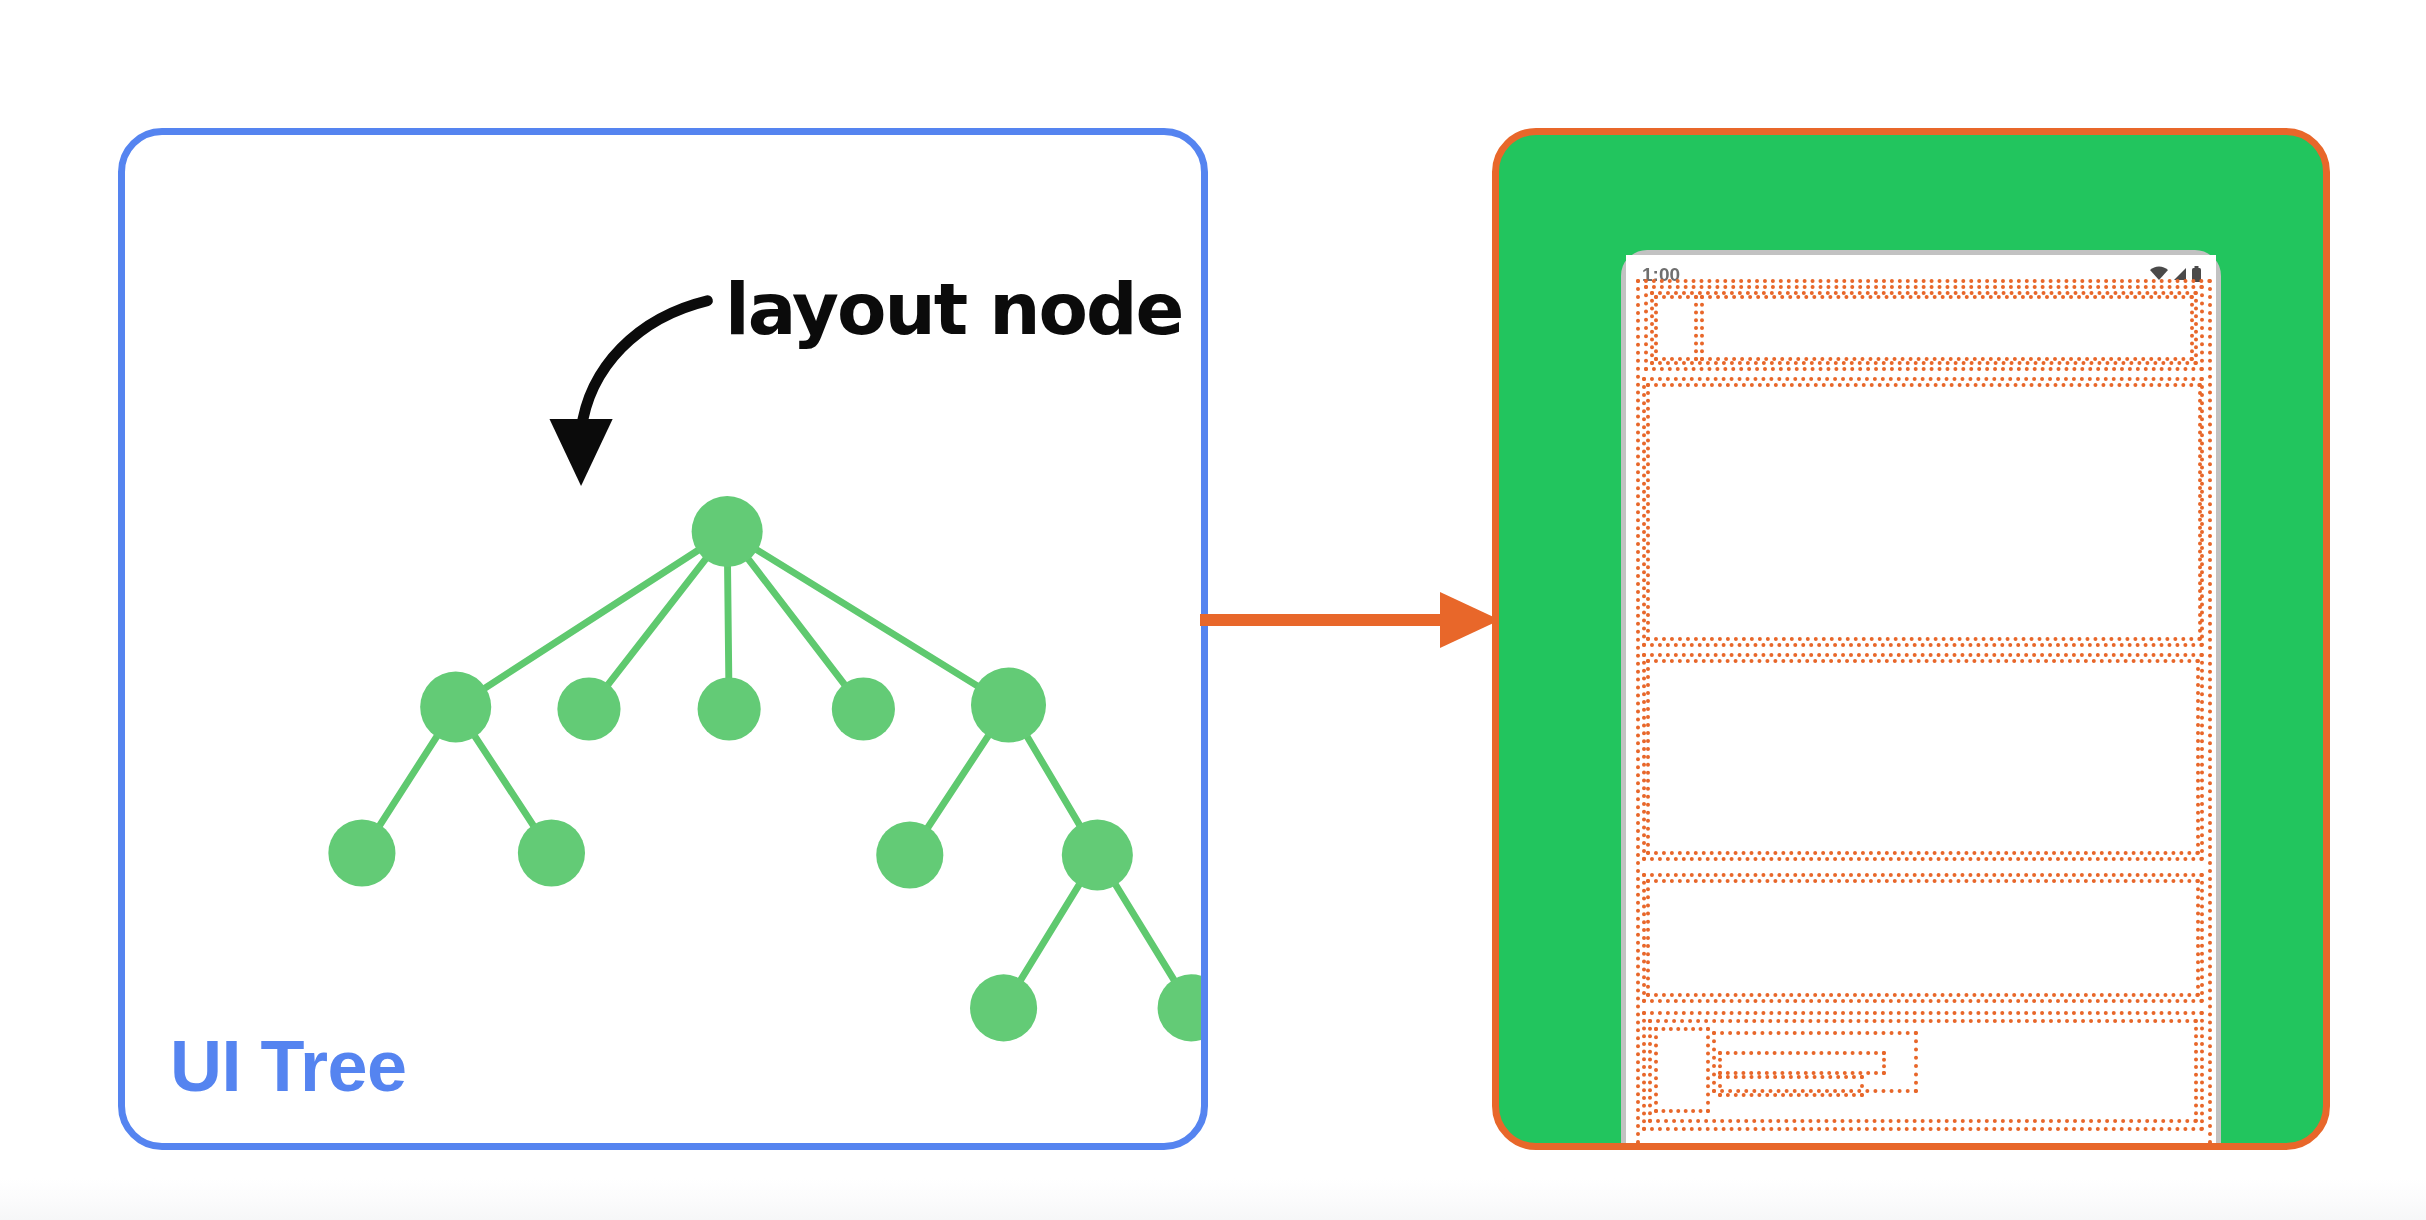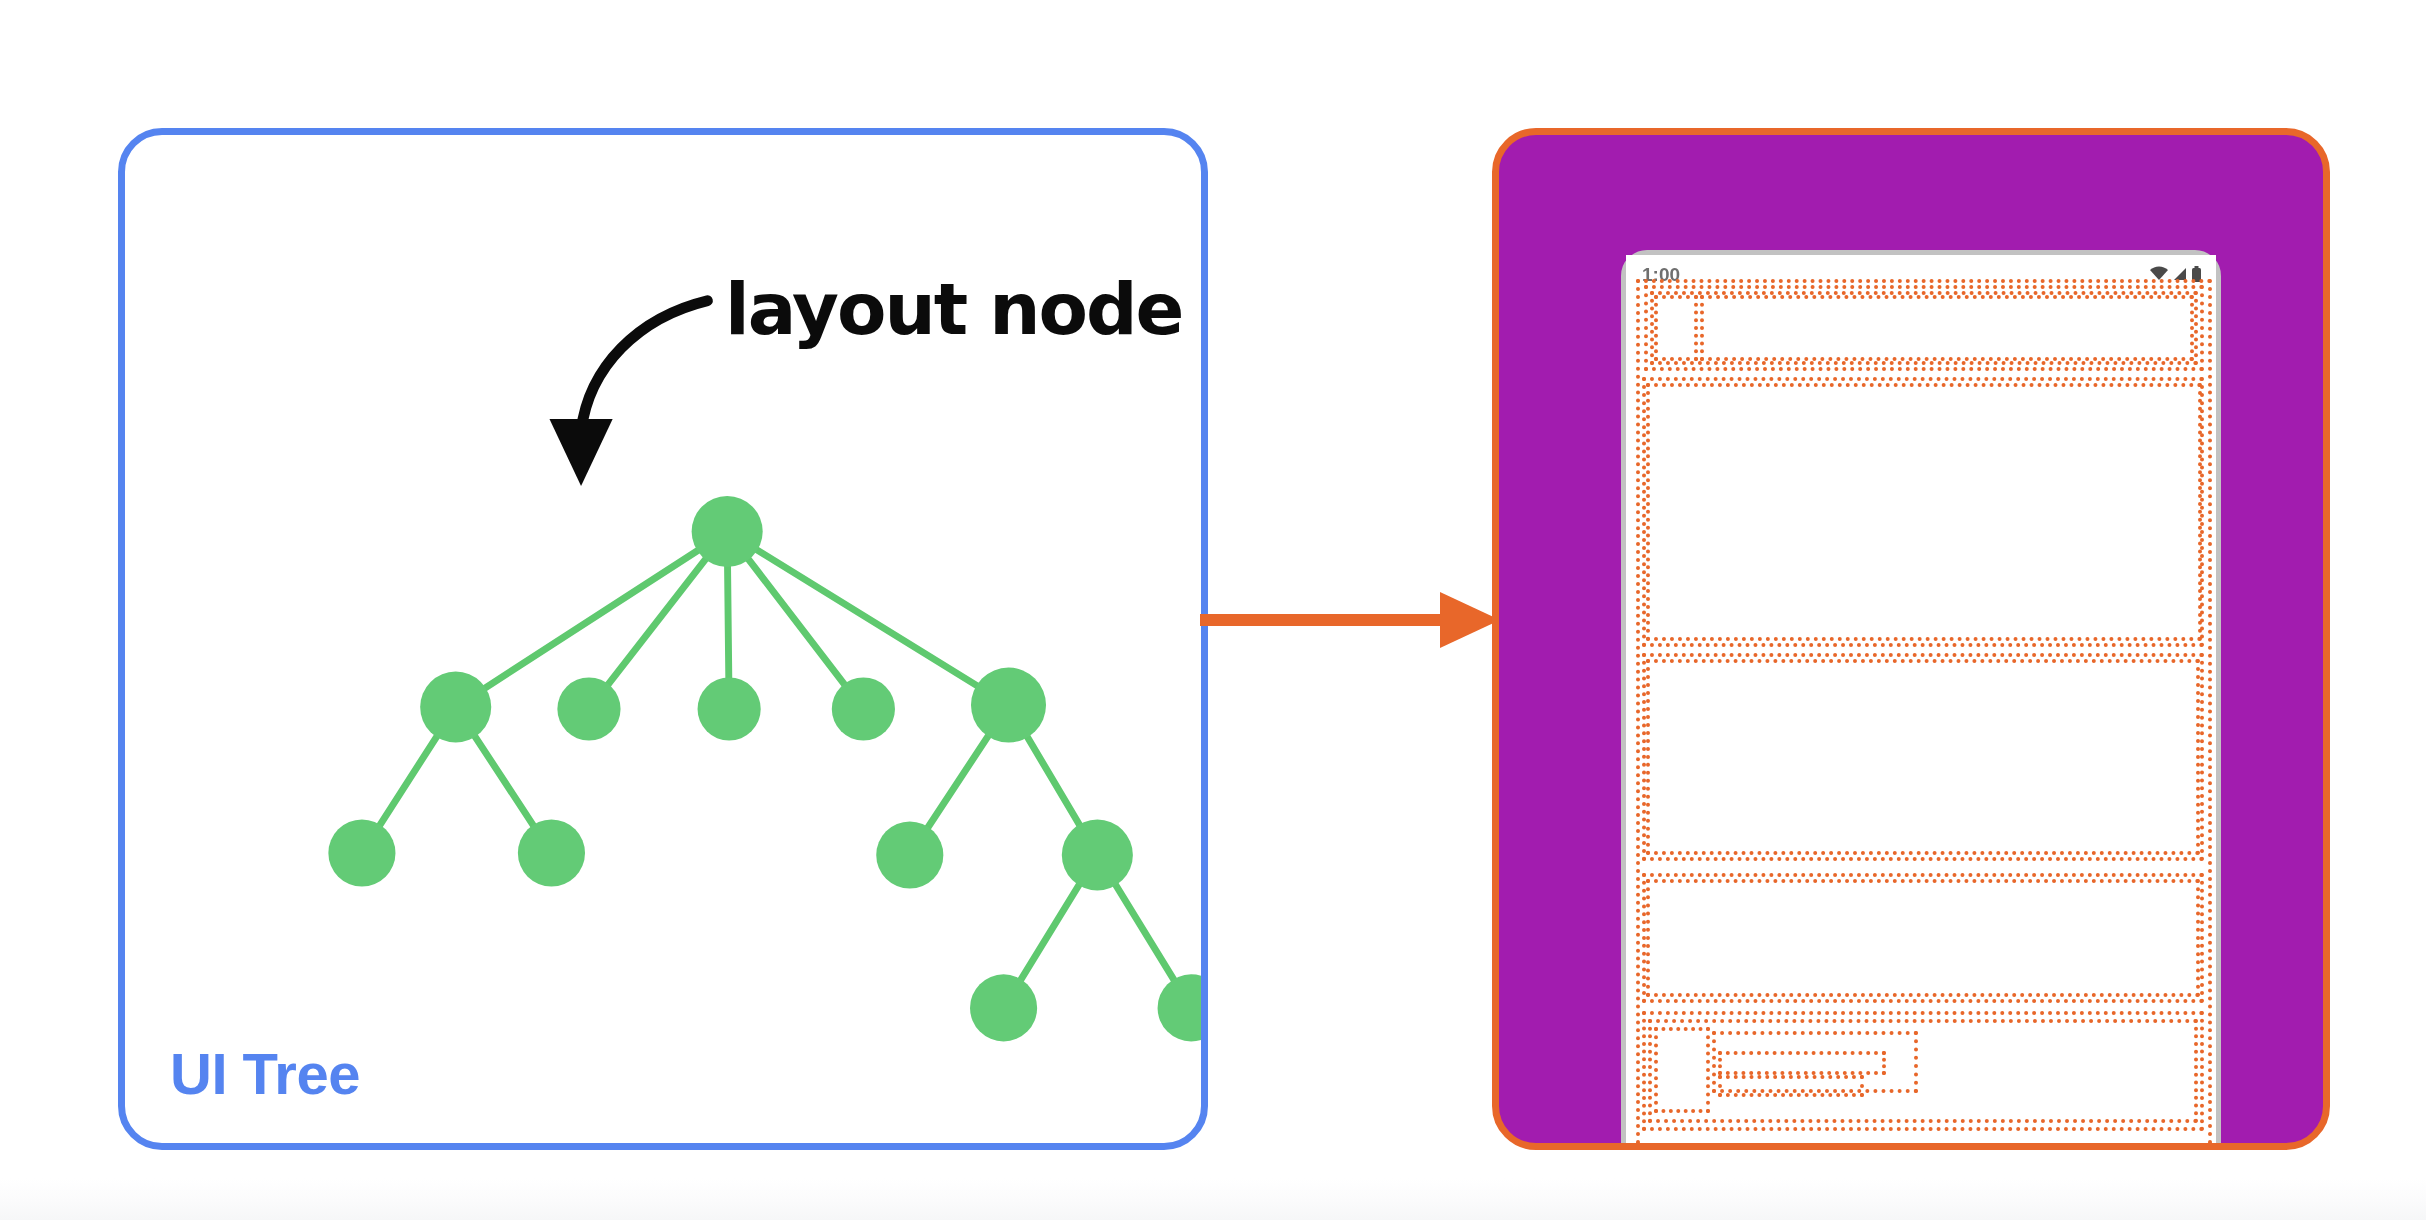--- a/index.html
+++ b/index.html
@@ -17,37 +17,37 @@
 
   
   #ui-tree-panel{
     position:absolute;left:118px;top:128px;width:1090px;height:1022px;
     border:7px solid #5584f0;border-radius:44px;background:#ffffff;
     box-sizing:border-box;
   }
   #tree-canvas{position:absolute;left:0;top:0;width:100%;height:100%;}
   #ui-tree-label{
     position:absolute;left:45px;bottom:36px;
-    font-size:58px;font-weight:bold;color:#5584f0;
+    font-size:72px;font-weight:bold;color:#5584f0;
     letter-spacing:-0.5px;white-space:nowrap;
   }
   #layout-node-label{
     position:absolute;left:600px;top:132px;
     font-size:72px;font-weight:bold;color:#0b0b0b;
     font-family:"DejaVu Sans", sans-serif;
     letter-spacing:-2px;white-space:nowrap;
   }
 
   
   #flow-arrow{position:absolute;left:1200px;top:580px;width:300px;height:80px;}
 
   
   #render-panel{
     position:absolute;left:1492px;top:128px;width:838px;height:1022px;
-    border:7px solid #e8672a;border-radius:44px;background:#a21caf;
+    border:7px solid #e8672a;border-radius:44px;background:#22c55e;
     box-sizing:border-box;overflow:hidden;
   }
 
   
   #phone-frame{
     position:absolute;left:122px;top:115px;width:600px;height:920px;
     border:5px solid #c2c2c2;border-top-left-radius:26px;border-top-right-radius:26px;
     background:#ffffff;box-sizing:border-box;
   }
   #phone-screen{

